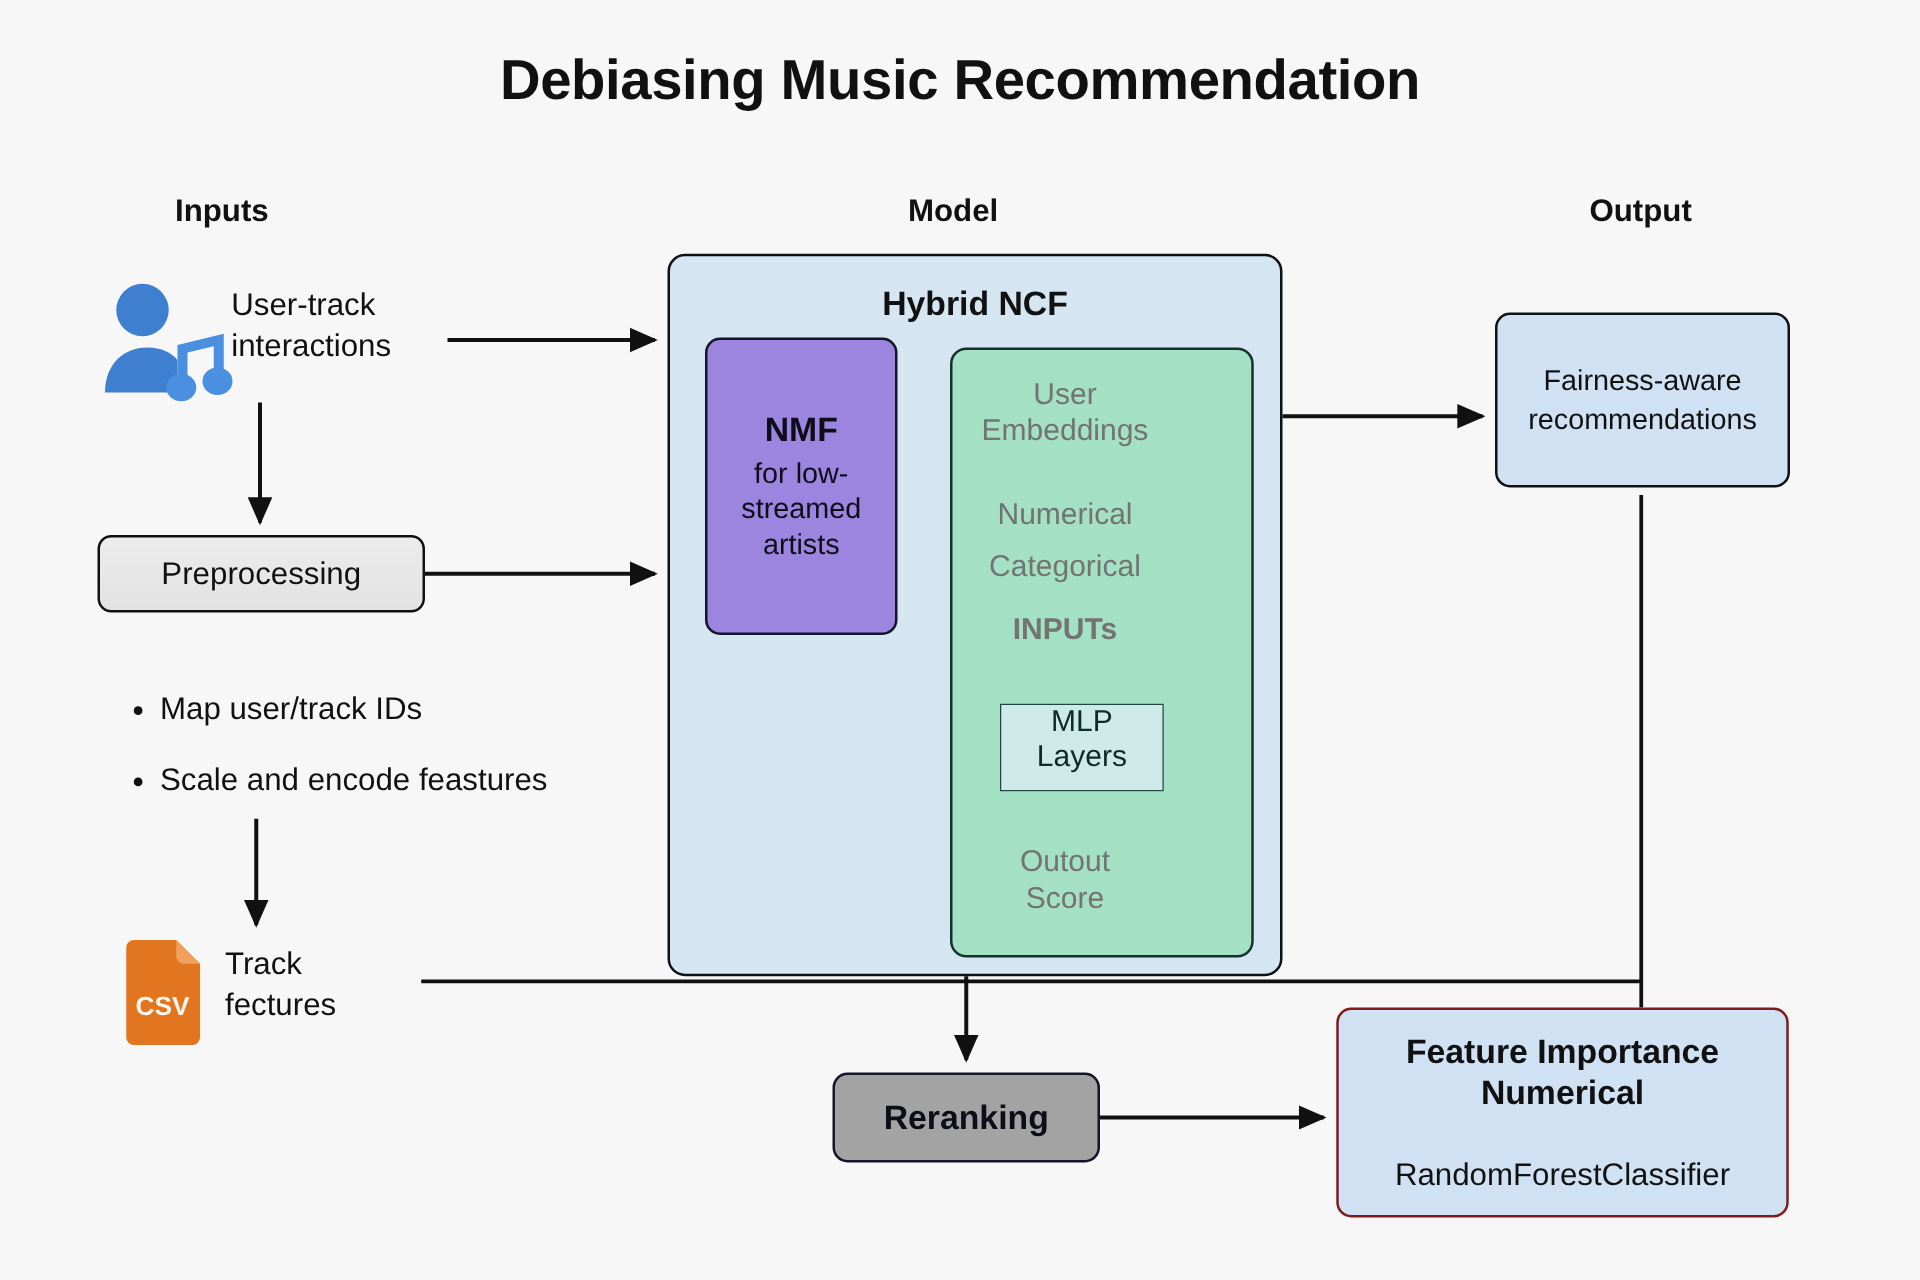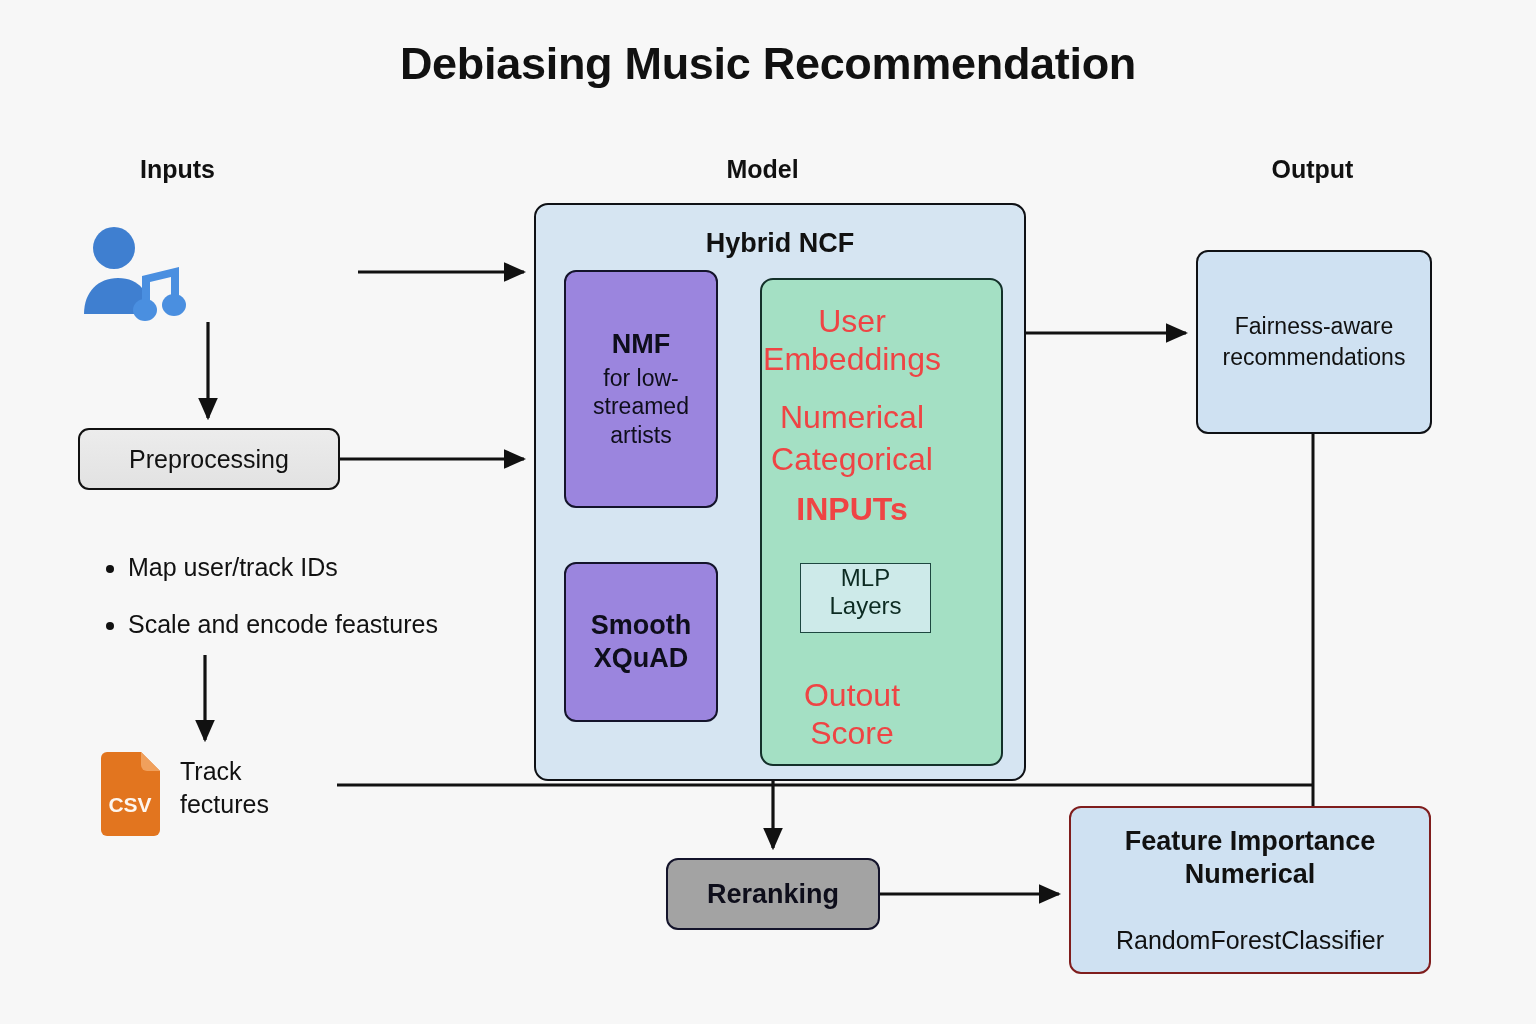--- a/index.html
+++ b/index.html
@@ -78,37 +78,37 @@
     background:#a3a3a3;border:2px solid #14142b;border-radius:12px;
     display:flex;align-items:center;justify-content:center;
     font-size:27px;font-weight:bold;color:#0e0e1b;
   }
 
   
   #ncf{
     left:760px;top:278px;width:243px;height:488px;
     background:#a4e0c4;border:2px solid #14312a;border-radius:13px;
   }
-  .ncf-txt{position:absolute;text-align:center;color:#ef4444;font-size:32px;line-height:1.2;}
+  .ncf-txt{position:absolute;text-align:center;color:#737373;font-size:24px;line-height:1.2;}
   #t-emb{left:762px;top:302px;width:180px;}
   #t-num{left:762px;top:398px;width:180px;}
   #t-cat{left:762px;top:440px;width:180px;}
   #t-inp{left:762px;top:490px;width:180px;font-weight:bold;}
   #t-out{left:762px;top:676px;width:180px;}
 
   #mlpbox{
     left:800px;top:563px;width:131px;height:70px;
     background:#cdeae9;border:1.5px solid #1d4740;
     display:flex;justify-content:center;
   }
   #mlpbox span{font-size:24px;line-height:1.16;text-align:center;color:#0c2b22;}
 
   
   #fairness{
-    left:1196px;top:250px;width:236px;height:184px;
+    left:1196px;top:250px;width:236px;height:140px;
     background:#cfe1f2;border:2px solid #0f1115;border-radius:12px;
     display:flex;flex-direction:column;align-items:center;justify-content:center;
     text-align:center;font-size:23px;line-height:1.34;
   }
   #feature-imp{
     left:1069px;top:806px;width:362px;height:168px;
     background:#cfe1f2;border:2px solid #7f1d1d;border-radius:12px;
     display:flex;flex-direction:column;align-items:center;justify-content:center;
     text-align:center;
   }
@@ -180,20 +180,24 @@
   <div class="abs" id="usericon">
     <svg viewBox="0 0 110 100" width="110" height="100">
       <circle cx="34" cy="26" r="21" fill="#3f7fd0"></circle>
       <path d="M4,92 C4,70 18,56 38,56 C49,56 57,60 62,66 L62,92 Z" fill="#3f7fd0"></path>
       <path d="M62,54 L99,45 L99,84 L91,84 L91,55 L70,60 L70,88 L62,88 Z" fill="#4a8fe0"></path>
       <ellipse cx="65" cy="88" rx="12" ry="11" fill="#4a8fe0"></ellipse>
       <ellipse cx="94" cy="83" rx="12" ry="11" fill="#4a8fe0"></ellipse>
     </svg>
   </div>
 
+  <div class="abs" id="usertrack-label">
+    <div>User-track</div>
+    <div>interactions</div>
+  </div>
 
   <div class="abs" id="preprocessing">
     <span>Preprocessing</span>
   </div>
 
   <div class="abs" id="bullets">
     <ul>
       <li>Map user/track IDs</li>
       <li>Scale and encode feastures</li>
     </ul>
@@ -217,24 +221,20 @@
 
   <div class="abs purple" id="nmf">
     <div class="big">NMF</div>
     <div class="sub">
       <div>for low-</div>
       <div>streamed</div>
       <div>artists</div>
     </div>
   </div>
 
-  <div class="abs purple" id="xquad">
-    <div class="big">Smooth</div>
-    <div class="big2">XQuAD</div>
-  </div>
 
   <div class="abs" id="ncf"></div>
 
   <div class="abs ncf-txt" id="t-emb">
     <div>User</div>
     <div>Embeddings</div>
   </div>
   <div class="abs ncf-txt" id="t-num">Numerical</div>
   <div class="abs ncf-txt" id="t-cat">Categorical</div>
   <div class="abs ncf-txt" id="t-inp">INPUTs</div>

